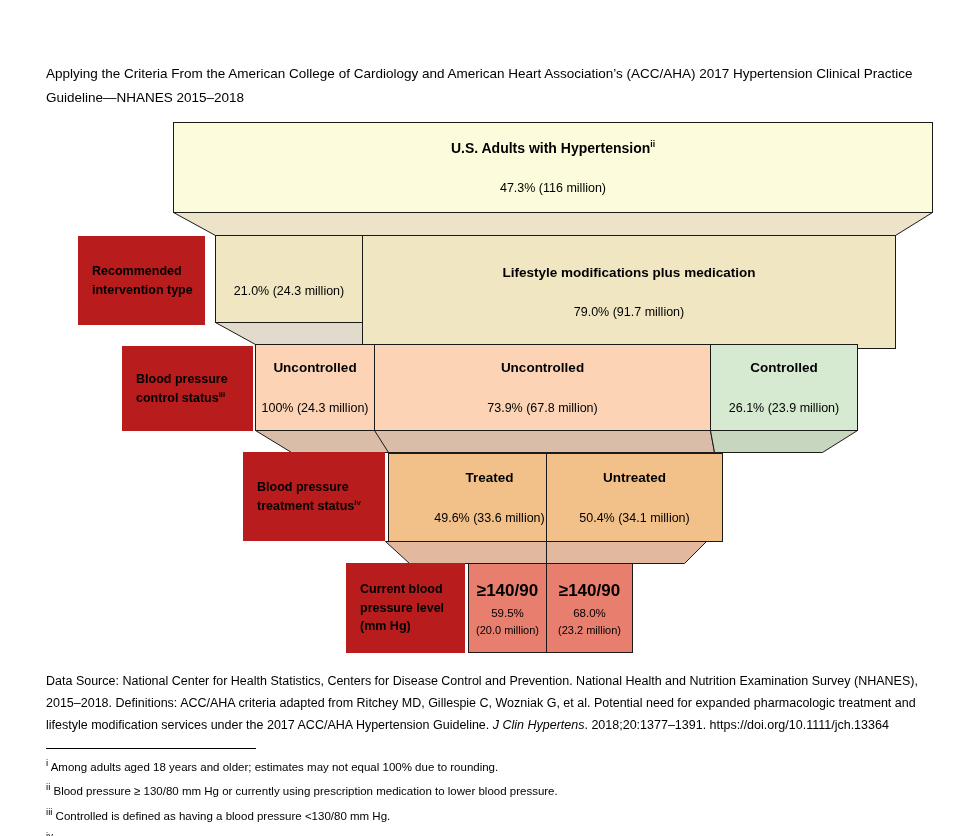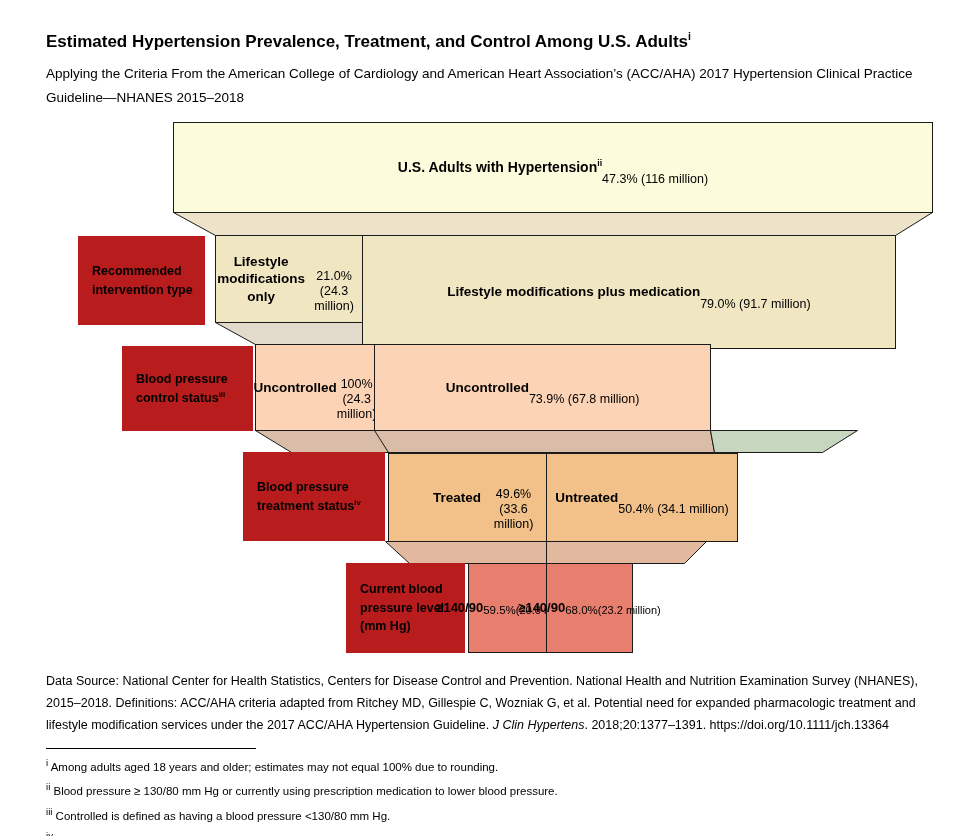--- a/index.html
+++ b/index.html
@@ -6,27 +6,27 @@
   .page {
     position:relative; width:973px; height:836px; background:#ffffff;
     font-family:"Liberation Sans", sans-serif; color:#000; overflow:hidden;
   }
   .page-title { position:absolute; left:46px; top:32px; margin:0; font-size:17px; font-weight:bold; }
   .page-title sup, .glabel sup, .bt sup { font-size:0.62em; vertical-align:super; line-height:0; }
   .subtitle { position:absolute; left:46px; top:62px; width:892px; margin:0; font-size:13.5px; line-height:24px; }
   .connectors { position:absolute; left:0; top:0; }
   .fbox {
     position:absolute; box-sizing:border-box; border:1px solid #1a1a1a;
-    display:flex; align-items:center; justify-content:center;
+    display:flex; flex-direction:column; align-items:center; justify-content:center;
     text-align:center;
   }
   .bt { font-weight:bold; font-size:13.5px; line-height:1.3; }
   .bv { font-size:12.5px; margin-top:24px; line-height:1.2; }
   .fbox.top-box .bt { font-size:14px; }
-  .fbox.small .bt { font-size:13px; }
+  .fbox.small .bt { font-size:17px; }
   .fbox.small .bv { font-size:11.5px; margin-top:5px; }
   .fbox.small .bv2 { font-size:11px; margin-top:4px; white-space:nowrap; }
   .c-yellow { background:#FCFCDC; }
   .c-tan    { background:#F1E6C2; }
   .c-peach  { background:#FCD3B5; }
   .c-green  { background:#D6E9D1; }
   .c-orange { background:#F2C189; }
   .c-red    { background:#E87E6D; }
   .glabel {
     position:absolute; box-sizing:border-box; background:#b91c1c;
@@ -35,21 +35,20 @@
   }
   .datasource { position:absolute; left:46px; top:670px; width:892px; margin:0; font-size:12.5px; line-height:22px; }
   .fn-rule { position:absolute; left:46px; top:748px; width:210px; border-top:1px solid #000; }
   .footnotes { position:absolute; left:46px; top:753px; width:892px; font-size:11.5px; line-height:20.5px; }
 </style>
 </head>
 <body>
 
 <div class="page">
 
-  <h1 class="page-title"><span>Estimated Hypertension Prevalence, Treatment, and Control Among U.S. Adults</span><sup>i</sup></h1>
 
   <p class="subtitle">Applying the Criteria From the American College of Cardiology and American Heart Association’s (ACC/AHA) 2017 Hypertension Clinical Practice Guideline—NHANES 2015–2018</p>
 
   <svg class="connectors" width="973" height="836">
     <polygon points="173.5,212.5 932.5,212.5 895.5,235.5 215.5,235.5" fill="#EDE3C8" stroke="#1a1a1a" stroke-width="1"></polygon>
     <polygon points="215.5,322.5 895.5,322.5 857.5,344.5 255.5,344.5" fill="#E2DACA" stroke="#1a1a1a" stroke-width="1"></polygon>
     <line x1="362.5" y1="322.5" x2="376.5" y2="344.5" stroke="#1a1a1a" stroke-width="1"></line>
     <polygon points="255.5,430.5 710.5,430.5 714.5,452.5 291.5,452.5" fill="#D9BDA8" stroke="#1a1a1a" stroke-width="1"></polygon>
     <polygon points="710.5,430.5 857.5,430.5 822.5,452.5 714.5,452.5" fill="#C7D6BF" stroke="#1a1a1a" stroke-width="1"></polygon>
     <line x1="374.5" y1="430.5" x2="388.5" y2="452.5" stroke="#1a1a1a" stroke-width="1"></line>
@@ -59,48 +58,51 @@
 
   <div class="fbox top-box c-yellow" style="left:173px; top:122px; width:760px; height:91px;">
     <div class="bt"><span>U.S. Adults with Hypertension</span><sup>ii</sup></div>
     <div class="bv">47.3% (116 million)</div>
   </div>
 
   <div class="glabel" style="left:78px; top:236px; width:127px; height:89px;">
     <span><span>Recommended intervention type</span><sup></sup></span>
   </div>
   <div class="fbox c-tan" style="left:215px; top:235px; width:148px; height:88px;">
-    <div class="bt">Lifestyle modifications only</div>
     <div class="bv">21.0% (24.3 million)</div>
   </div>
   <div class="fbox c-tan" style="left:362px; top:235px; width:534px; height:114px;">
     <div class="bt">Lifestyle modifications plus medication</div>
     <div class="bv">79.0% (91.7 million)</div>
   </div>
 
   <div class="glabel" style="left:122px; top:346px; width:131px; height:85px;justify-content:center;">
     <span><span>Blood pressure control status</span><sup>iii</sup></span>
   </div>
   <div class="fbox c-peach" style="left:255px; top:344px; width:120px; height:87px;">
     <div class="bt">Uncontrolled</div>
     <div class="bv">100% (24.3 million)</div>
   </div>
   <div class="fbox c-peach" style="left:374px; top:344px; width:337px; height:87px;">
     <div class="bt">Uncontrolled</div>
     <div class="bv">73.9% (67.8 million)</div>
   </div>
+  <div class="fbox c-green" style="left:710px; top:344px; width:148px; height:87px;">
+    <div class="bt">Controlled</div>
+    <div class="bv">26.1% (23.9 million)</div>
+  </div>
 
   <div class="glabel" style="left:243px; top:452px; width:142px; height:89px;">
     <span><span>Blood pressure treatment status</span><sup>iv</sup></span>
   </div>
   <div class="fbox c-orange" style="left:388px; top:453px; width:159px; height:89px;padding-left:44px;">
     <div class="bt">Treated</div>
     <div class="bv">49.6% (33.6 million)</div>
   </div>
-  <div class="fbox c-orange" style="left:546px; top:453px; width:192px; height:89px;">
+  <div class="fbox c-orange" style="left:546px; top:453px; width:177px; height:89px;">
     <div class="bt">Untreated</div>
     <div class="bv">50.4% (34.1 million)</div>
   </div>
 
   <div class="glabel" style="left:346px; top:563px; width:119px; height:90px; ">
     <span><span>Current blood pressure level (mm Hg)</span><sup></sup></span>
   </div>
   <div class="fbox small c-red" style="left:468px; top:563px; width:79px; height:90px;">
     <div class="bt">≥140/90</div>
     <div class="bv">59.5%</div>

